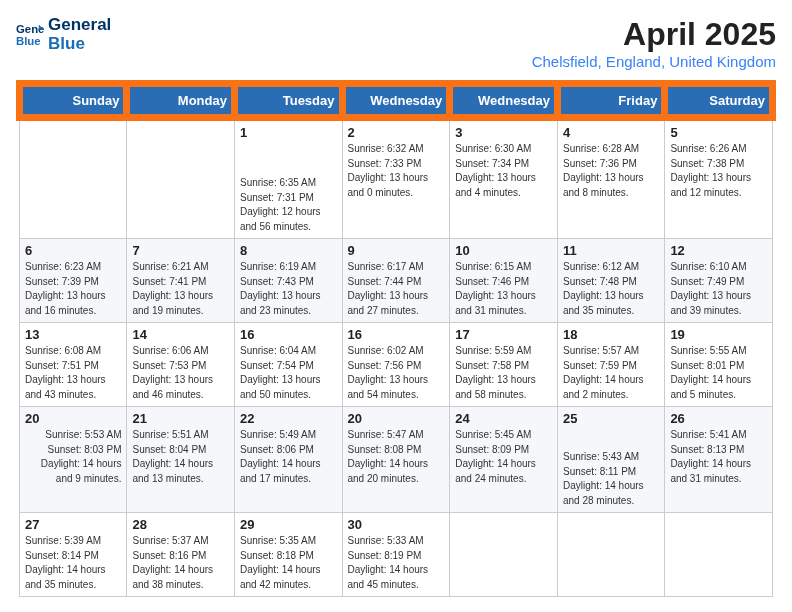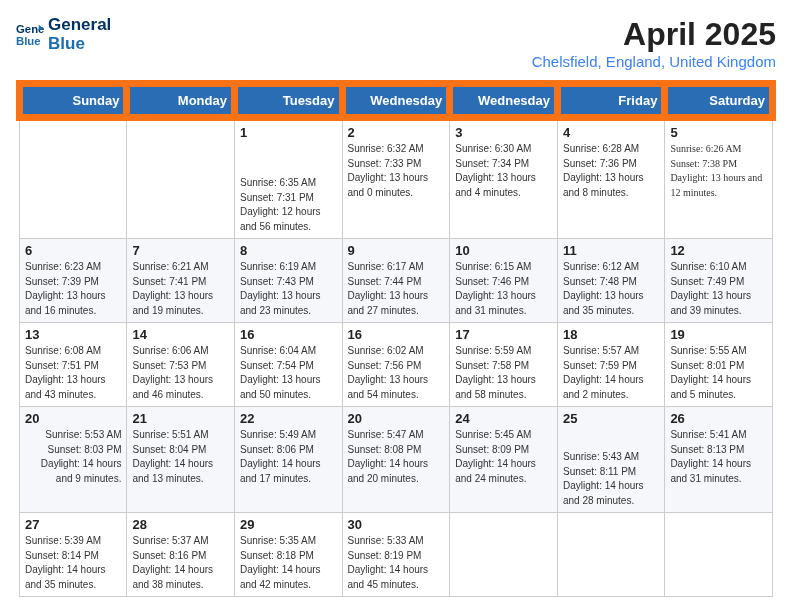--- a/index.html
+++ b/index.html
@@ -138,21 +138,21 @@
 Daylight: 13 hours and 4 minutes.</div>
         </td>
         <td>
           <span class="day-number">4</span>
           <div class="day-info" style="white-space: pre-line;">Sunrise: 6:28 AM
 Sunset: 7:36 PM
 Daylight: 13 hours and 8 minutes.</div>
         </td>
         <td>
           <span class="day-number">5</span>
-          <div class="day-info" style="white-space: pre-line; font-family: Liberation Serif, serif;">Sunrise: 6:26 AM
+          <div class="day-info" style="white-space: pre-line;">Sunrise: 6:26 AM
 Sunset: 7:38 PM
 Daylight: 13 hours and 12 minutes.</div>
         </td>
       </tr>
       <tr>
         <td>
           <span class="day-number">6</span>
           <div class="day-info" style="white-space: pre-line;">Sunrise: 6:23 AM
 Sunset: 7:39 PM
 Daylight: 13 hours and 16 minutes.</div>

